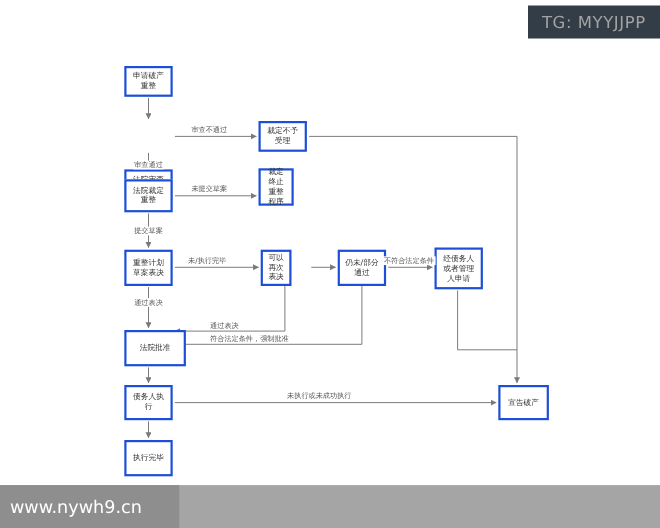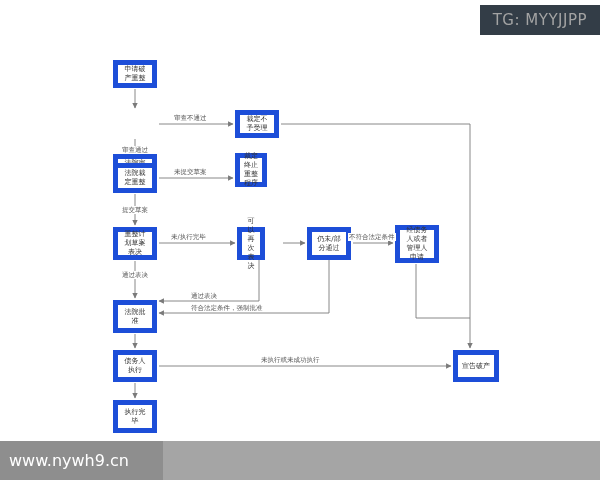--- a/index.html
+++ b/index.html
@@ -4,21 +4,21 @@
 <style>
   * { margin:0; padding:0; box-sizing:border-box; }
   html,body { background:#ffffff; }
   body { font-family:"DejaVu Sans","Liberation Sans",sans-serif; }
   .stage { position:relative; width:600px; height:480px; background:#ffffff; overflow:hidden; }
 
   
   .canvas { position:absolute; inset:0; }
   .edges { position:absolute; left:0; top:0; }
   .node {
-    position:absolute; border:5px solid #1d4ed8; background:#fff;
+    position:absolute; border:2px solid #1d4ed8; background:#fff;
     display:flex; align-items:center; justify-content:center; text-align:center;
     font-size:7px; line-height:9px; color:#333; padding:1px 4px;
   }
   .elabel {
     position:absolute; font-size:6.5px; line-height:8px; color:#555;
     background:#fff; padding:0 1px; white-space:nowrap;
   }
   .elabel.on-vline { transform:translateX(-50%); }
 
   
@@ -67,21 +67,21 @@
 
     <div class="node" style="left:113px; top:60px;  width:44px; height:28px;">申请破产重整</div>
     <div class="node" style="left:113px; top:110px; width:44px; height:28px;margin-top:44px;">法院审查材料</div>
     <div class="node" style="left:235px; top:110px; width:44px; height:28px;">裁定不予受理</div>
     <div class="node" style="left:113px; top:163px; width:44px; height:30px;">法院裁定重整</div>
     <div class="node" style="left:235px; top:153px; width:32px; height:34px;">裁定终止重整程序</div>
     <div class="node" style="left:113px; top:227px; width:44px; height:33px;">重整计划草案表决</div>
     <div class="node" style="left:237px; top:227px; width:28px; height:33px;">可以再次表决</div>
     <div class="node" style="left:395px; top:225px; width:44px; height:38px;">经债务人或者管理人申请</div>
     <div class="node" style="left:307px; top:227px; width:44px; height:33px;">仍未/部分通过</div>
-    <div class="node" style="left:113px; top:300px; width:44px; height:33px;">法院批准</div>
+    <div class="node" style="left:113px; top:300px; width:56px; height:33px;">法院批准</div>
     <div class="node" style="left:113px; top:350px; width:44px; height:32px;">债务人执行</div>
     <div class="node" style="left:453px; top:350px; width:46px; height:32px;">宣告破产</div>
     <div class="node" style="left:113px; top:400px; width:44px; height:33px;">执行完毕</div>
 
     <span class="elabel" style="left:173px; top:114px;">审查不通过</span>
     <span class="elabel on-vline" style="left:135px; top:146px;">审查通过</span>
     <span class="elabel" style="left:173px; top:168px;">未提交草案</span>
     <span class="elabel on-vline" style="left:135px; top:206px;">提交草案</span>
     <span class="elabel" style="left:170px; top:233px;">未/执行完毕</span>
     <span class="elabel" style="left:348px; top:233px;">不符合法定条件</span>

